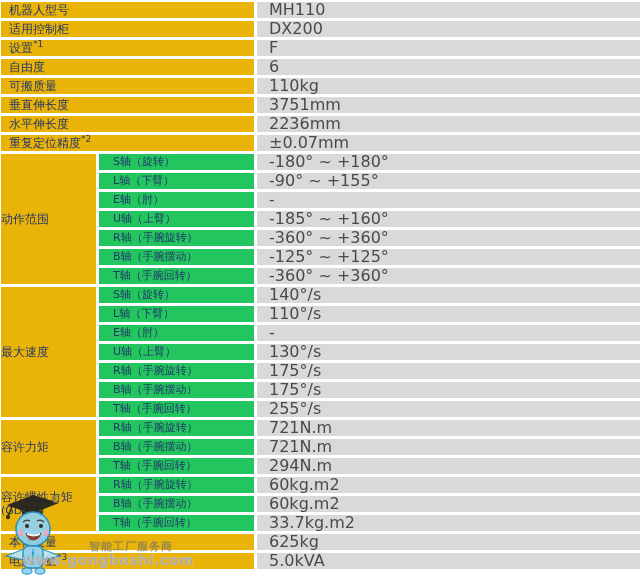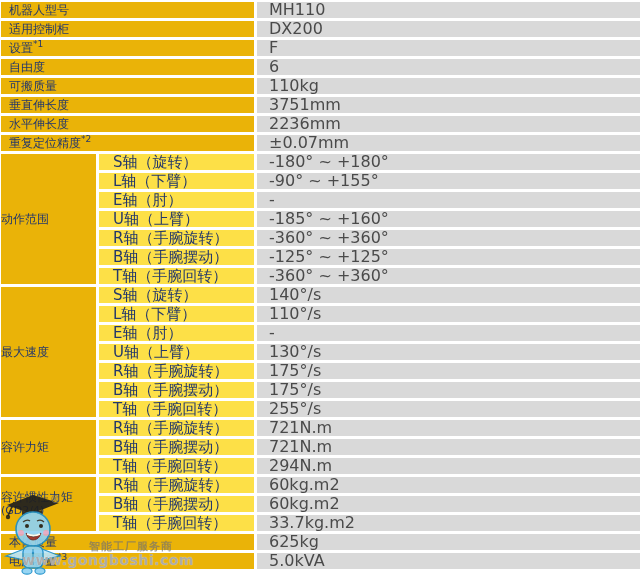--- a/index.html
+++ b/index.html
@@ -30,23 +30,23 @@
   }
   td.lbl {
     background: #eab308;
     color: #24386B;
     font-size: 12px;
     padding-left: 8px;
   }
   td.main { padding-left: 0; }
   td.main .line2 { font-size: 11px; }
   td.sub {
-    background: #fde047;
+    background: #22c55e;
     color: #24386B;
-    font-size: 15px;
+    font-size: 11px;
     padding-left: 14px;
   }
   td.val {
     background: #D9D9D9;
     color: #4A4A4A;
     font-size: 16px;
     padding-left: 12px;
   }
   td.lbl sup, td.sub sup {
     font-size: 9px;

